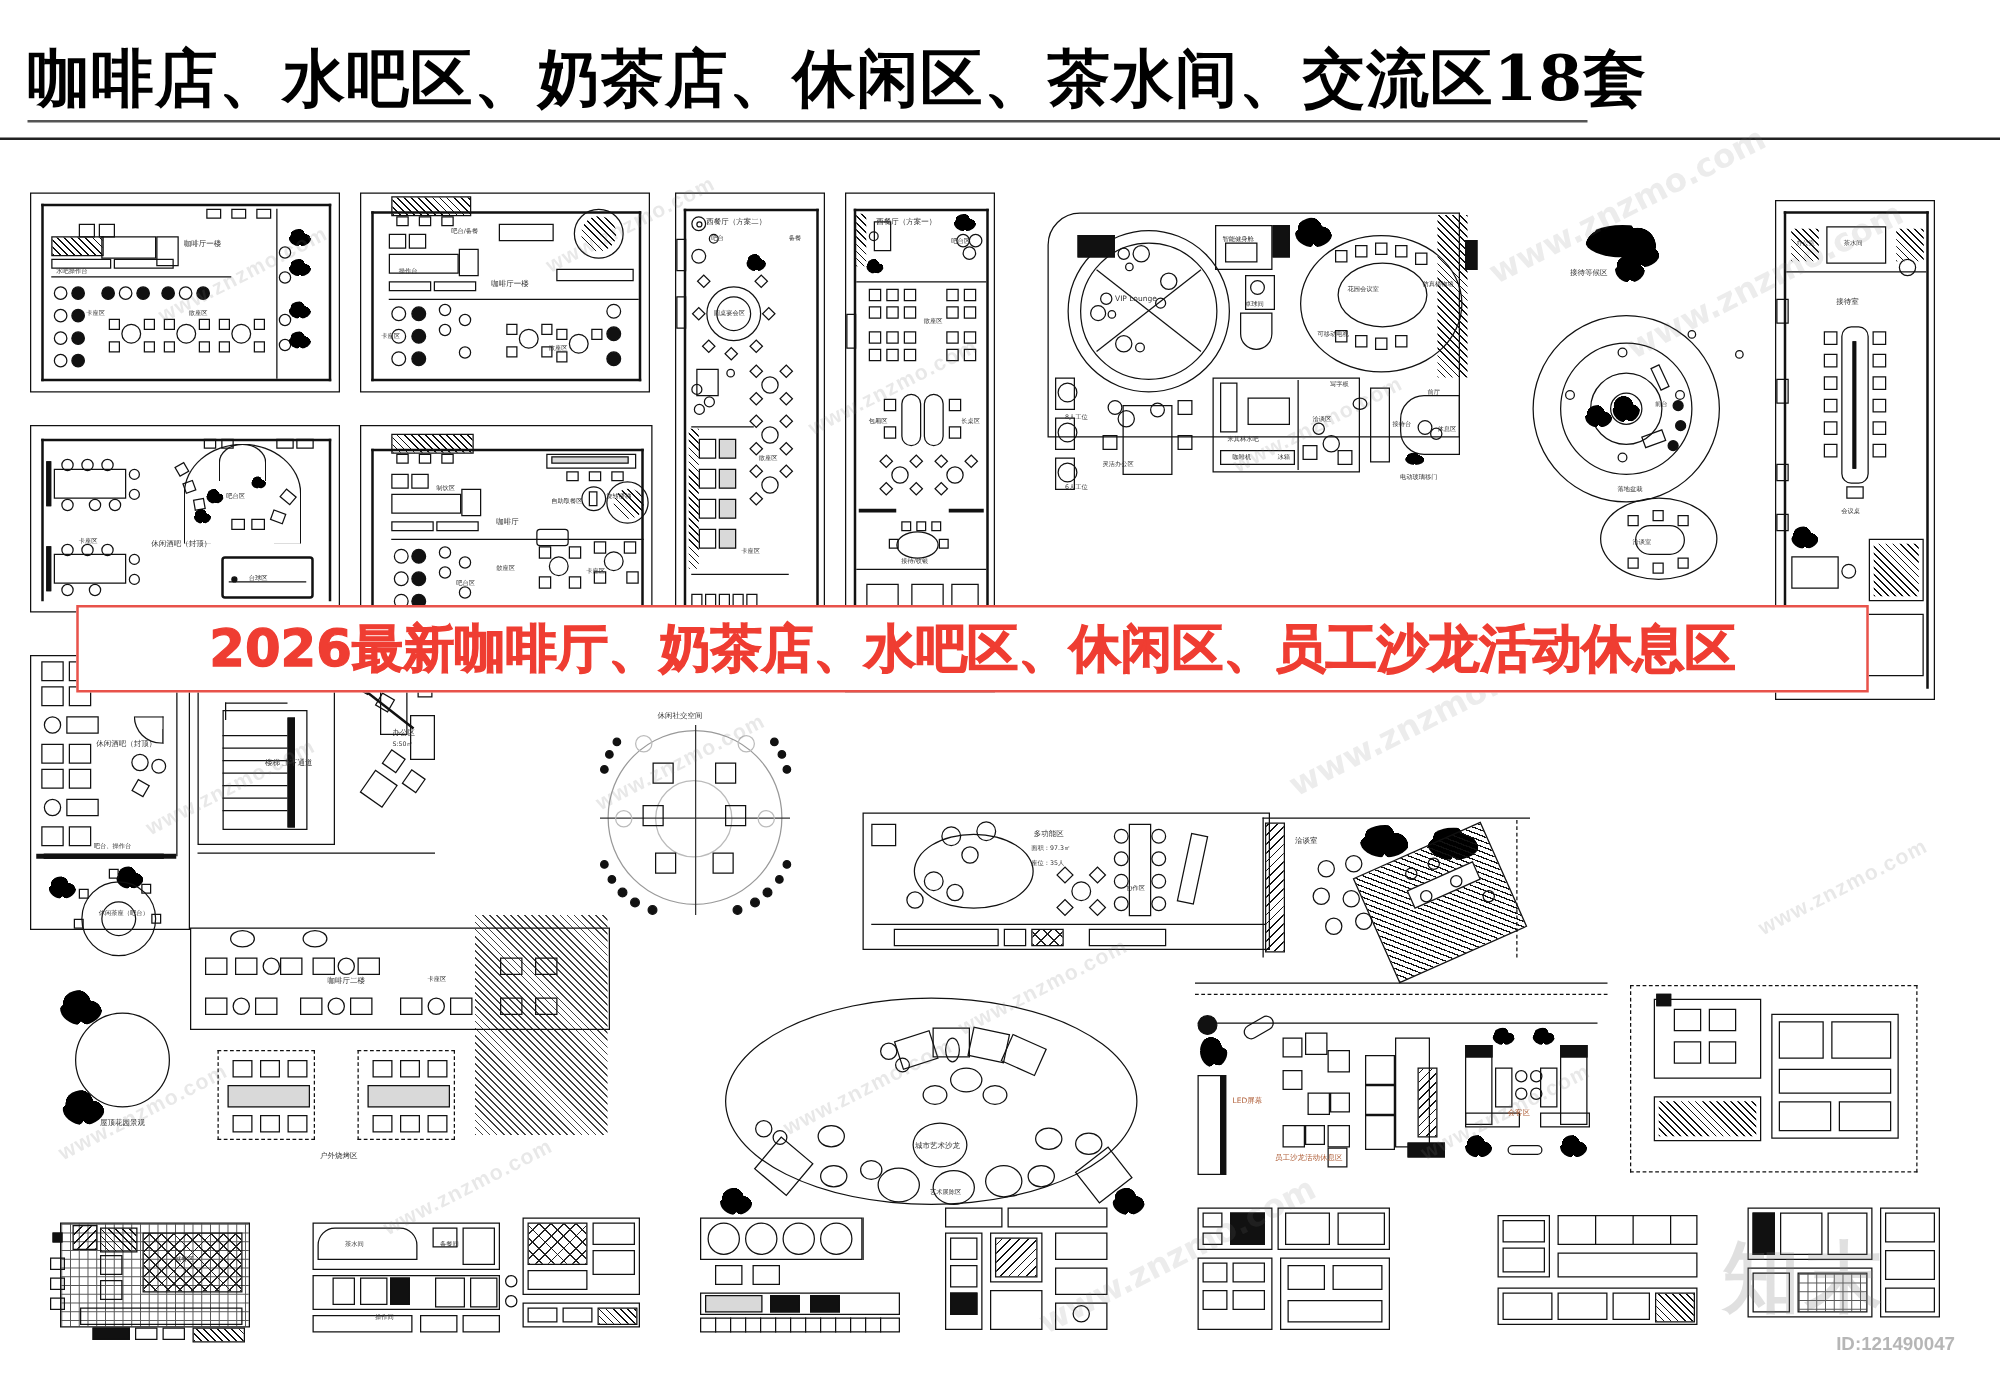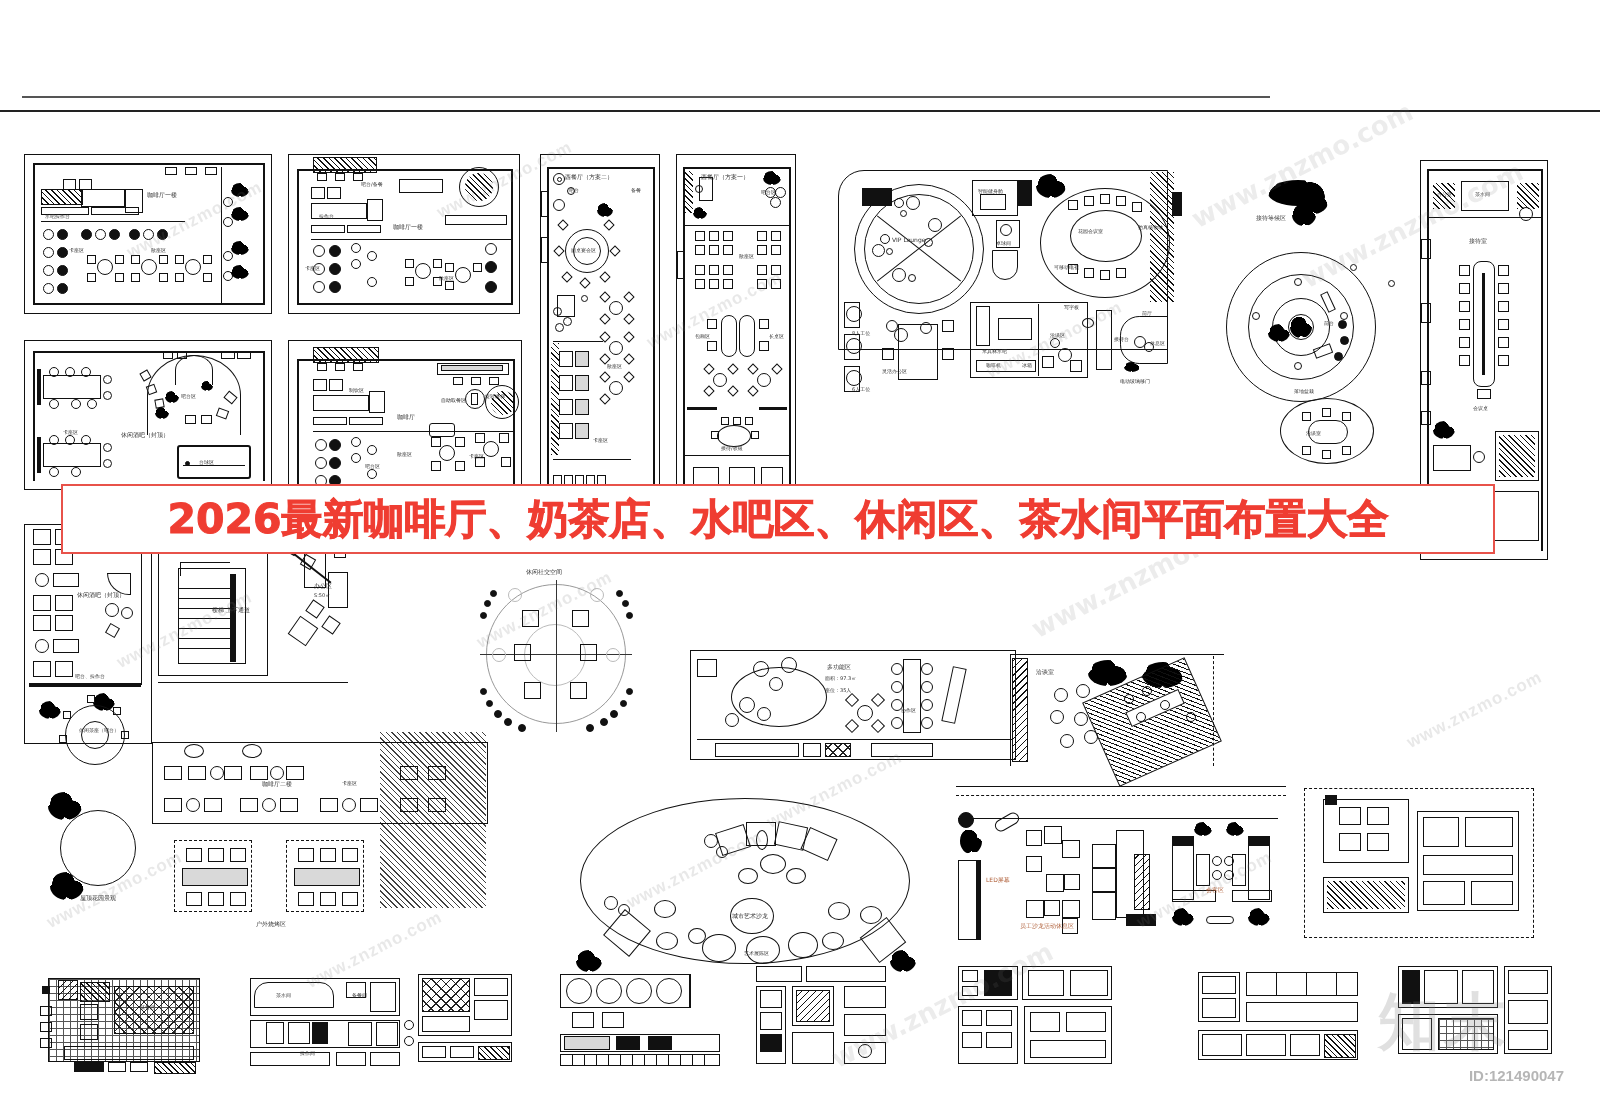--- a/index.html
+++ b/index.html
@@ -70,20 +70,21 @@
      font-family:"DejaVu Sans",sans-serif;font-size:62px;font-weight:700;
      color:rgba(130,130,130,.25);letter-spacing:4px;}
   #id-wm{position:absolute;right:36px;bottom:18px;z-index:31;
      font-family:"Liberation Sans",sans-serif;font-size:15px;font-weight:700;
      color:rgba(110,110,110,.5);}
 </style>
 </head>
 <body>
 
 <div id="title-bar">
+  <div id="page-title">咖啡店、水吧区、奶茶店、休闲区、茶水间、交流区18套</div>
   <div id="title-underline"></div>
 </div>
 <div id="header-rule"></div>
 
 <div id="sheet">
 
   <div class="plan frame" style="left:24px;top:42px;width:248px;height:160px;">
     <div class="wall" style="left:8px;top:8px;width:232px;height:2px;"></div>
     <div class="wall" style="left:8px;top:148px;width:232px;height:2px;"></div>
     <div class="wall" style="left:8px;top:8px;width:2px;height:142px;"></div>
@@ -1055,21 +1056,21 @@
     <div class="rect" style="left:118px;top:38px;width:40px;height:24px;"></div>
     <div class="rect" style="left:118px;top:68px;width:40px;height:20px;"></div>
     <div class="rect" style="left:8px;top:52px;width:100px;height:40px;"></div>
     <div class="rect" style="left:12px;top:56px;width:30px;height:32px;"></div>
     <div class="grid" style="left:48px;top:56px;width:56px;height:32px;"></div>
   </div>
 
 </div>
 
 <div id="promo">
-  <div id="promo-text">2026最新咖啡厅、奶茶店、水吧区、休闲区、茶水间平面布置大全</div>
+  <div id="promo-text">2026最新咖啡厅、奶茶店、水吧区、休闲区、员工沙龙活动休息区</div>
 </div>
 
 <div class="wm" style="left:120px;top:210px;">www.znzmo.com</div>
 <div class="wm" style="left:430px;top:170px;">www.znzmo.com</div>
 <div class="wm2" style="left:1180px;top:150px;">www.znzmo.com</div>
 <div class="wm" style="left:640px;top:300px;">www.znzmo.com</div>
 <div class="wm" style="left:980px;top:330px;">www.znzmo.com</div>
 <div class="wm2" style="left:1290px;top:210px;">www.znzmo.com</div>
 <div class="wm" style="left:110px;top:620px;">www.znzmo.com</div>
 <div class="wm" style="left:470px;top:600px;">www.znzmo.com</div>

